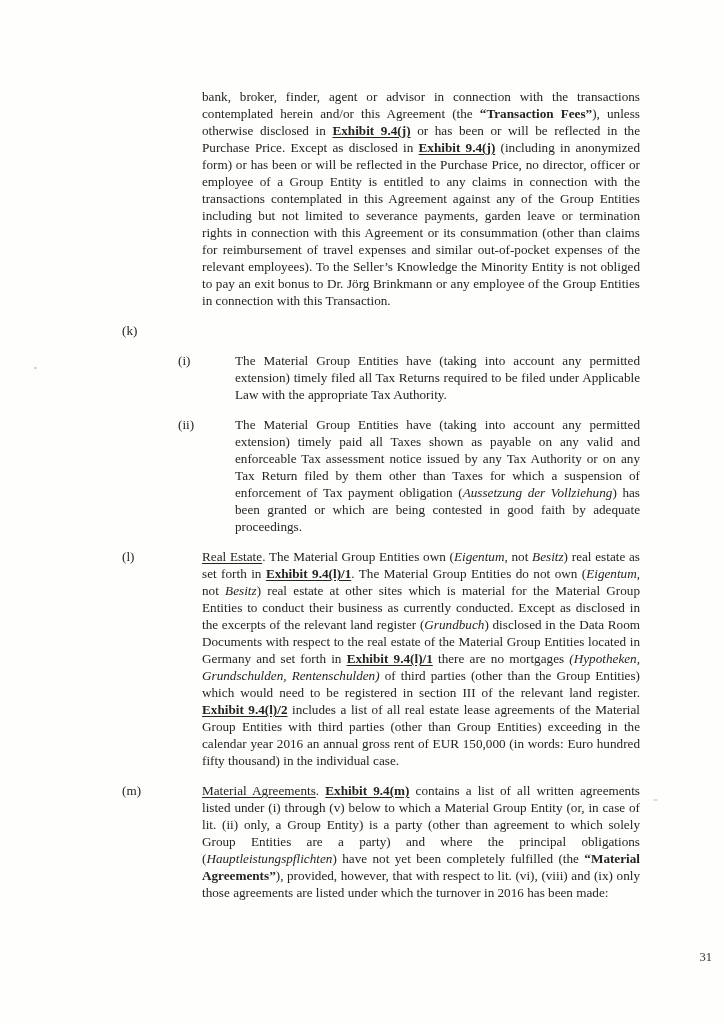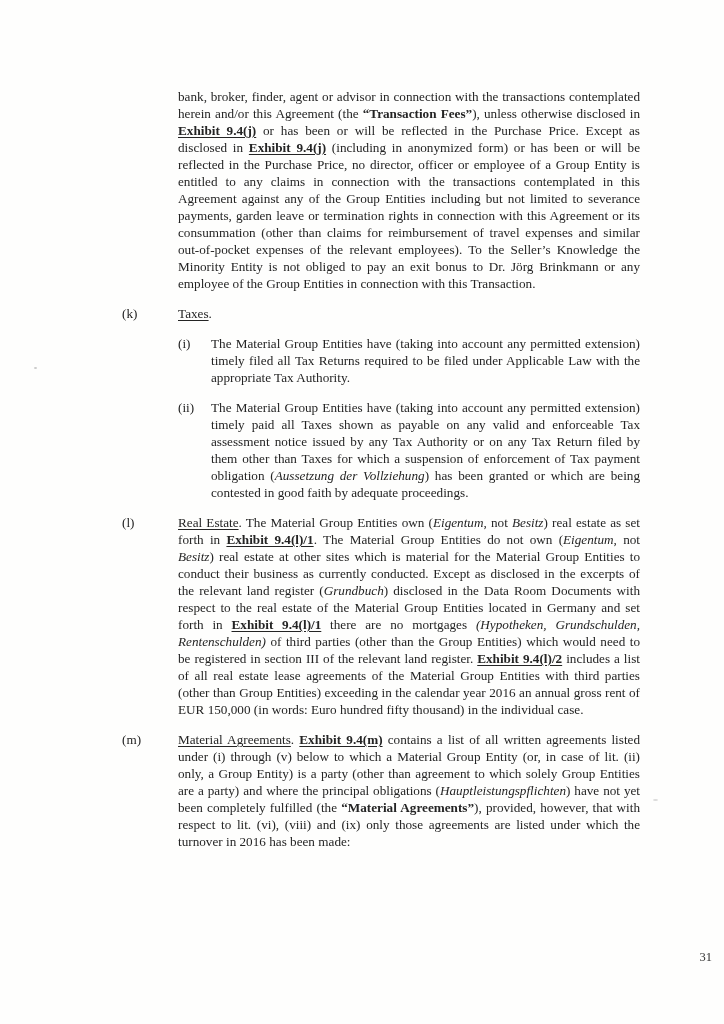--- a/index.html
+++ b/index.html
@@ -40,20 +40,21 @@
   }
   .sub .para-label {
     width: 33px;
   }
   .no-label {
     padding-left: 56px;
   }
   .para-text {
     flex: 1;
     text-align: justify;
+    margin-left: 24px;
   }
   .run.b { font-weight: bold; }
   .run.i { font-style: italic; }
   .run.u { text-decoration: underline; text-underline-offset: 2px; }
   .page-number {
     position: absolute;
     top: 950px;
     left: 0;
     width: 712px;
     text-align: right;
@@ -83,21 +84,20 @@
 
 <div class="page">
   <div class="content">
 
     <div class="para no-label">
       <div class="para-text"><span class="run">bank, broker, finder, agent or advisor in connection with the transactions contemplated herein and/or this Agreement (the </span><span class="run b">“Transaction Fees”</span><span class="run">), unless otherwise disclosed in </span><span class="run b u">Exhibit 9.4(j)</span><span class="run"> or has been or will be reflected in the Purchase Price. Except as disclosed in </span><span class="run b u">Exhibit 9.4(j)</span><span class="run"> (including in anonymized form) or has been or will be reflected in the Purchase Price, no director, officer or employee of a Group Entity is entitled to any claims in connection with the transactions contemplated in this Agreement against any of the Group Entities including but not limited to severance payments, garden leave or termination rights in connection with this Agreement or its consummation (other than claims for reimbursement of travel expenses and similar out-of-pocket expenses of the relevant employees). To the Seller’s Knowledge the Minority Entity is not obliged to pay an exit bonus to Dr. Jörg Brinkmann or any employee of the Group Entities in connection with this Transaction.</span></div>
     </div>
 
     <div class="para">
       <div class="para-label">(k)</div>
-      <div class="para-text"><span class="run u">Taxes</span><span class="run">.</span></div>
     </div>
 
     <div class="para sub">
       <div class="para-label">(i)</div>
       <div class="para-text"><span class="run">The Material Group Entities have (taking into account any permitted extension) timely filed all Tax Returns required to be filed under Applicable Law with the appropriate Tax Authority.</span></div>
     </div>
 
     <div class="para sub">
       <div class="para-label">(ii)</div>
       <div class="para-text"><span class="run">The Material Group Entities have (taking into account any permitted extension) timely paid all Taxes shown as payable on any valid and enforceable Tax assessment notice issued by any Tax Authority or on any Tax Return filed by them other than Taxes for which a suspension of enforcement of Tax payment obligation (</span><span class="run i">Aussetzung der Vollziehung</span><span class="run">) has been granted or which are being contested in good faith by adequate proceedings.</span></div>

